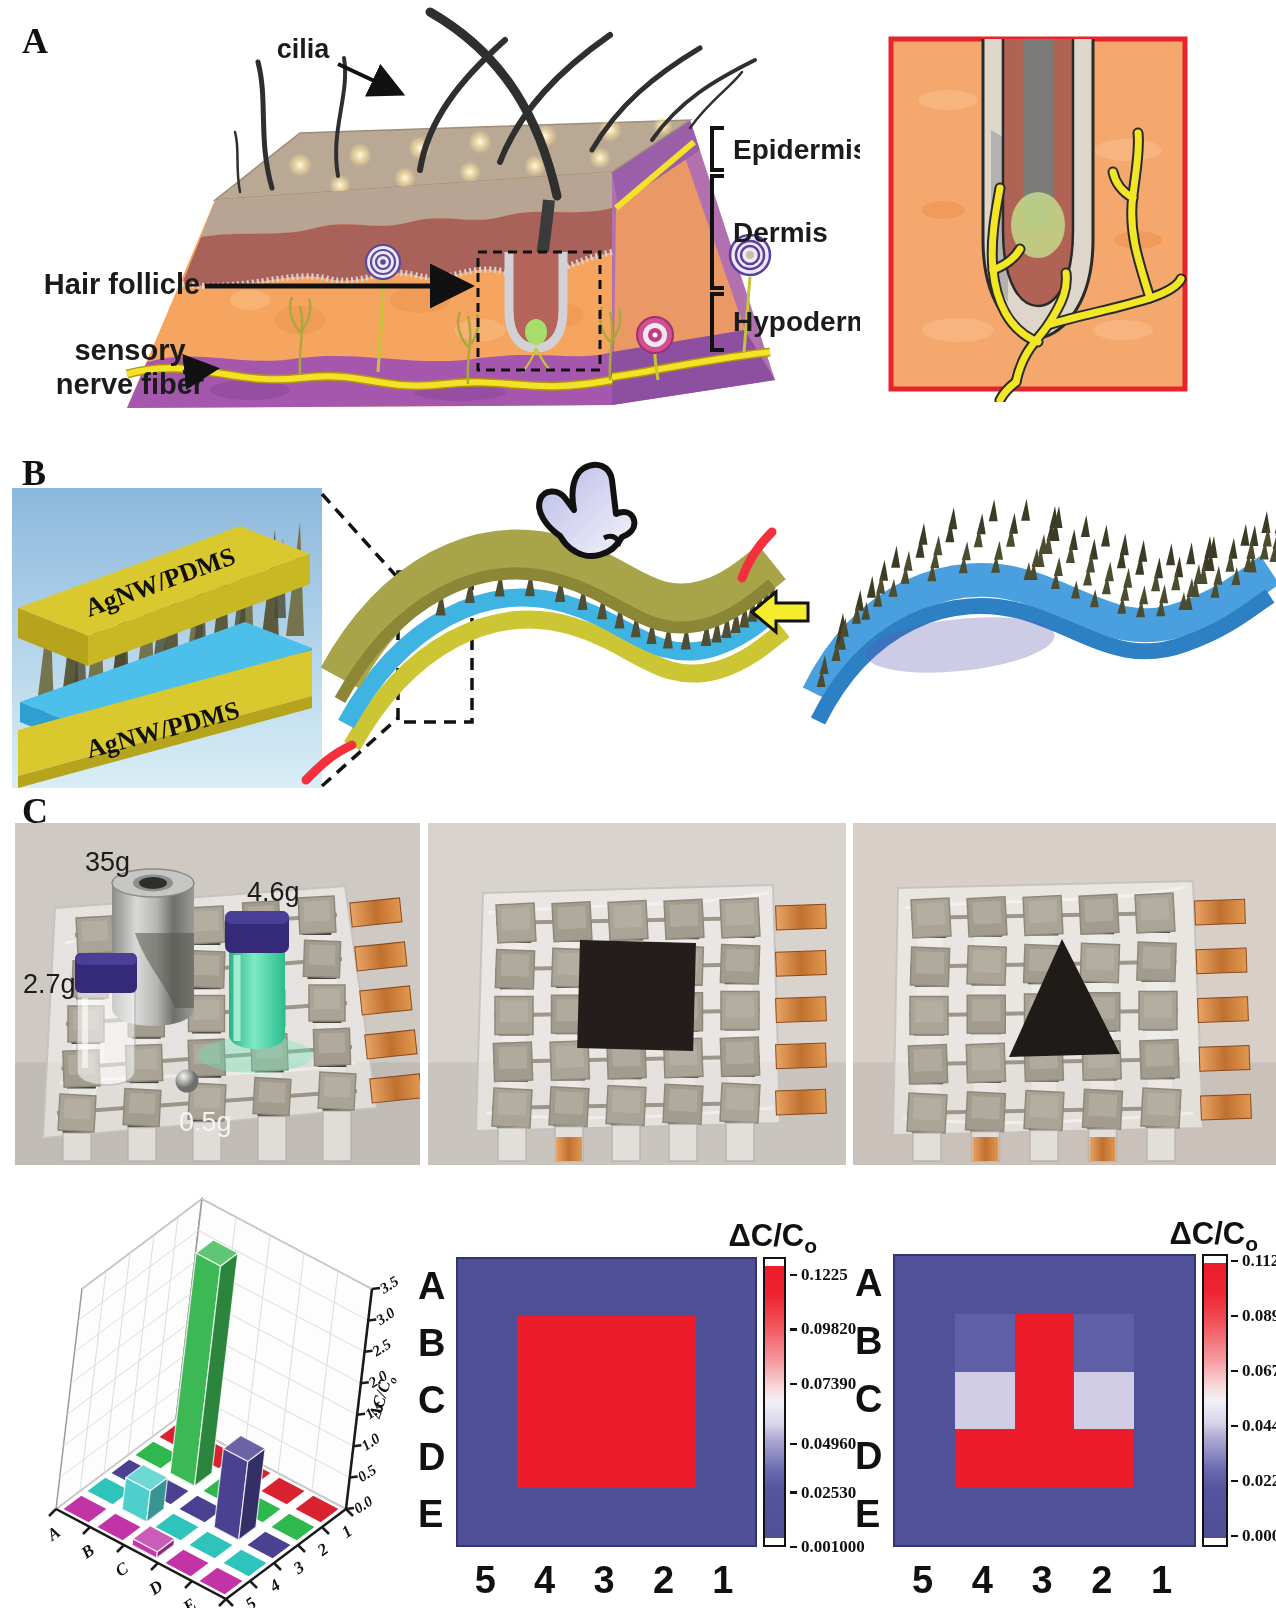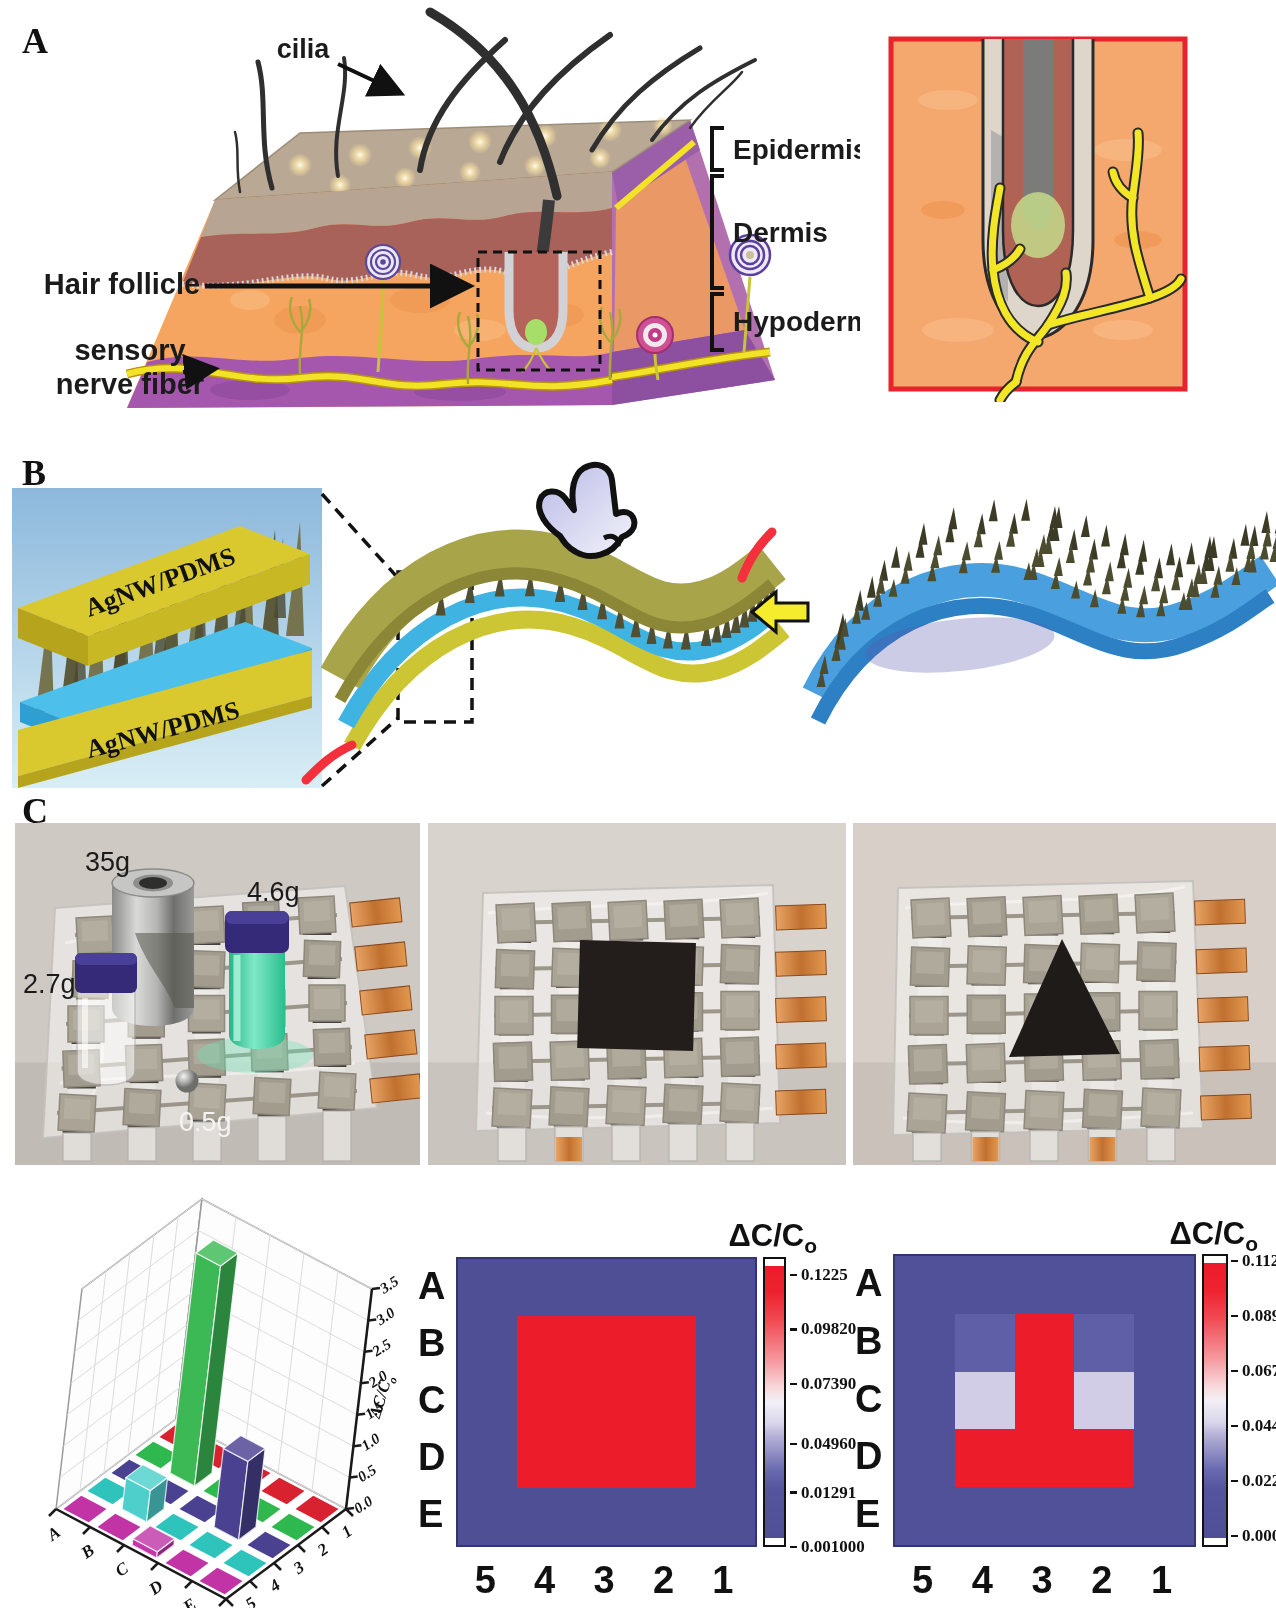--- a/index.html
+++ b/index.html
@@ -928,21 +928,21 @@
         <div class="cb-tick" style="top: 107.83px;">
           <i></i>
           <span>0.07390</span>
         </div>
         <div class="cb-tick" style="top: 168px;">
           <i></i>
           <span>0.04960</span>
         </div>
         <div class="cb-tick" style="top: 216.51px;">
           <i></i>
-          <span>0.01291</span>
+          <span>0.02530</span>
         </div>
         <div class="cb-tick" style="top: 270.85px;">
           <i></i>
           <span>0.001000</span>
         </div>
       </div>
   <div class="hm-rowlab" style="left: 20px; top: 76.6px;">A</div>
       <div class="hm-rowlab" style="left: 20px; top: 133.8px;">B</div>
       <div class="hm-rowlab" style="left: 20px; top: 191px;">C</div>
       <div class="hm-rowlab" style="left: 20px; top: 248.2px;">D</div>

